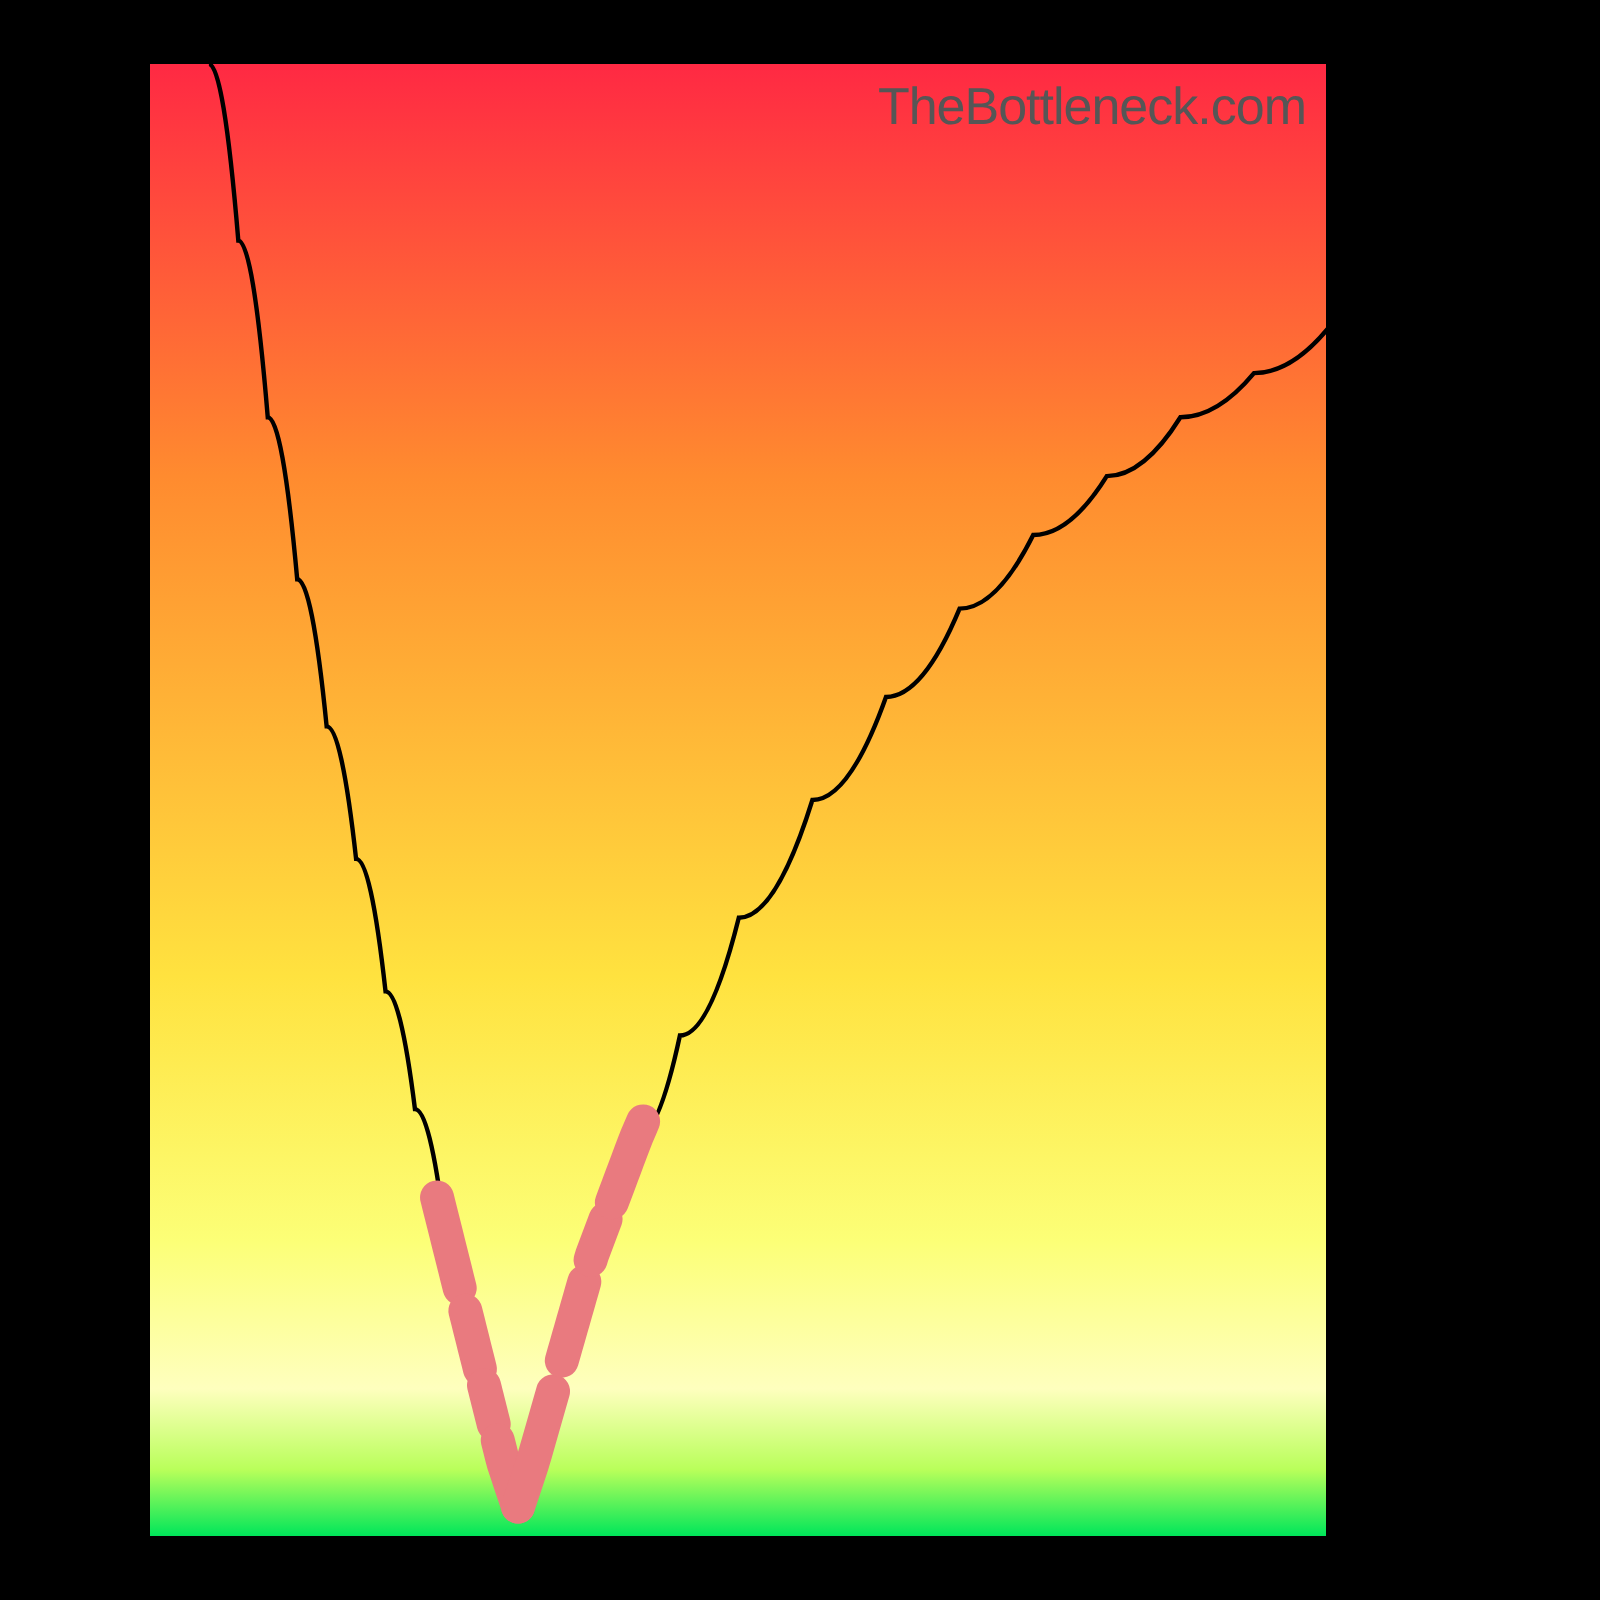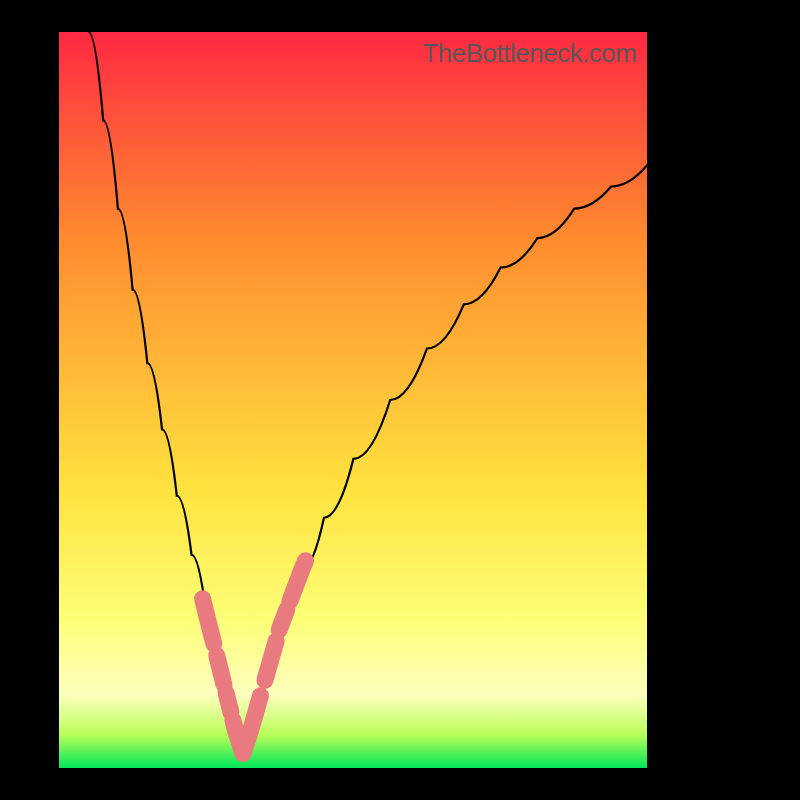--- a/index.html
+++ b/index.html
@@ -13,21 +13,21 @@
   .frame {
     position: absolute;
     left: 0;
     top: 0;
     width: 800px;
     height: 800px;
     background: #000;
   }
   .plot {
     position: absolute;
-    left: 16px;
+    left: 32px;
     top: 32px;
     width: 588px;
     height: 736px;
     overflow: hidden;
     padding-left: 43px;
   }
   .watermark {
     position: absolute;
     top: 6px;
     right: 10px;

